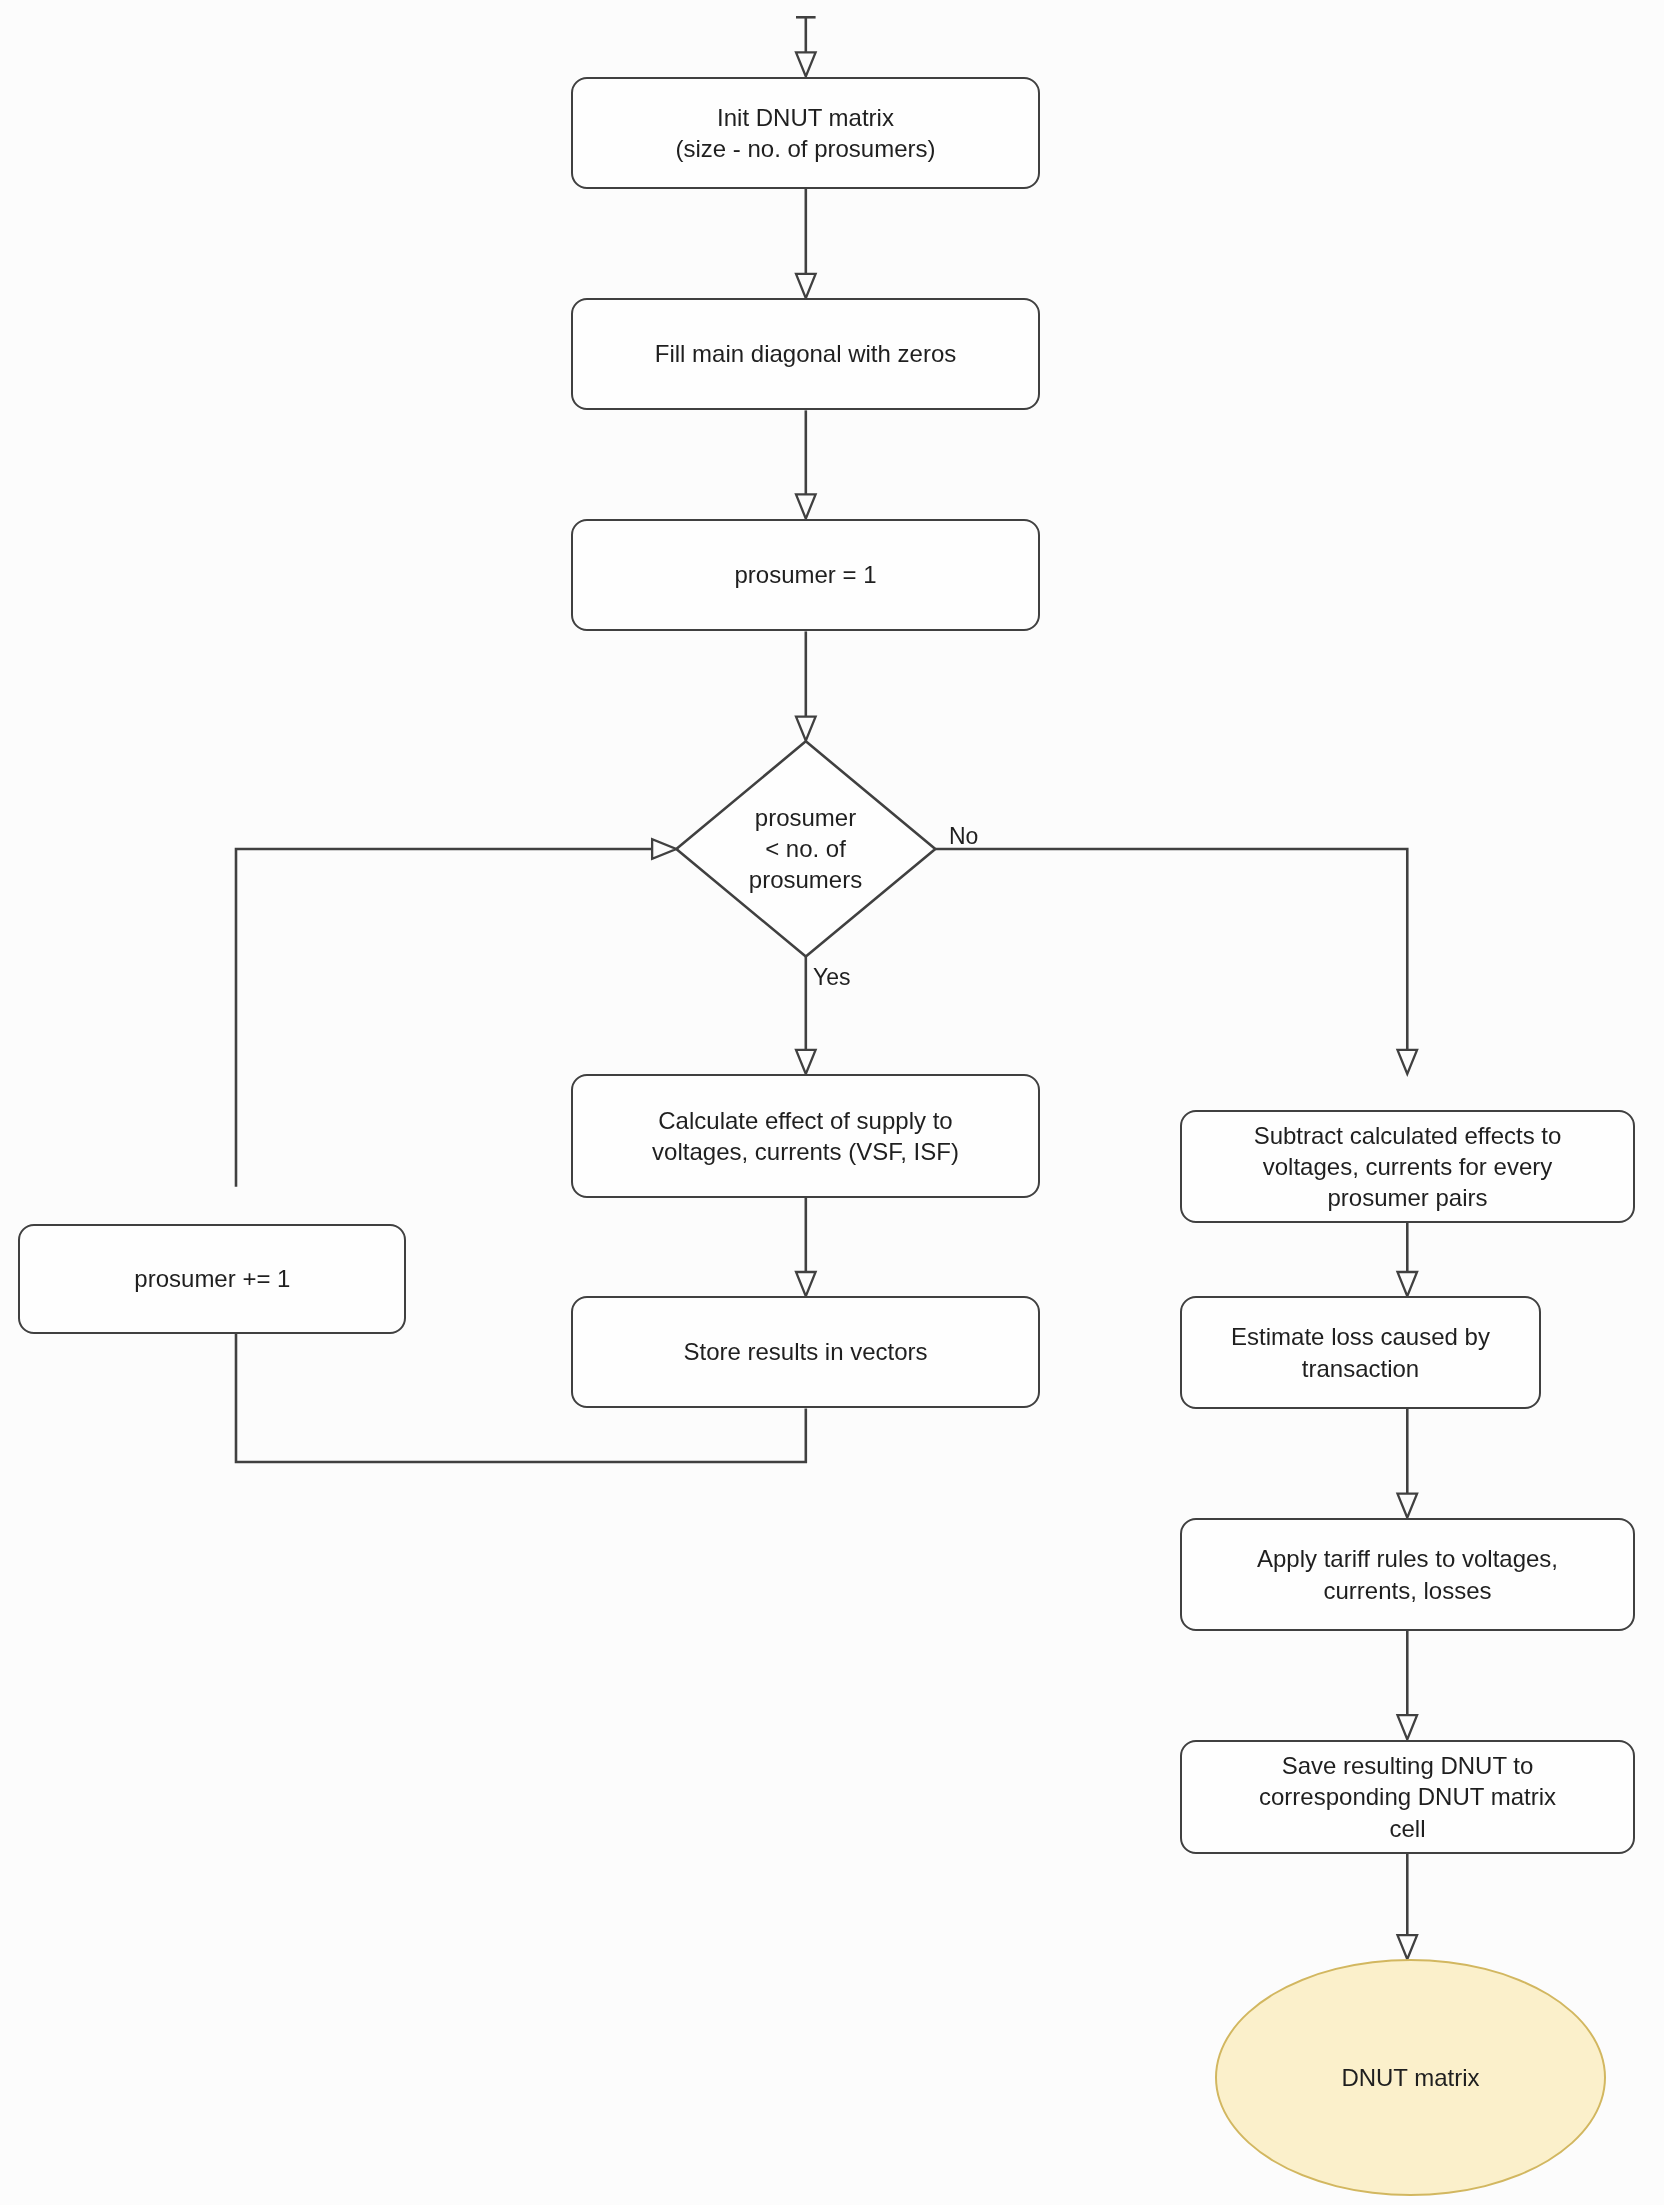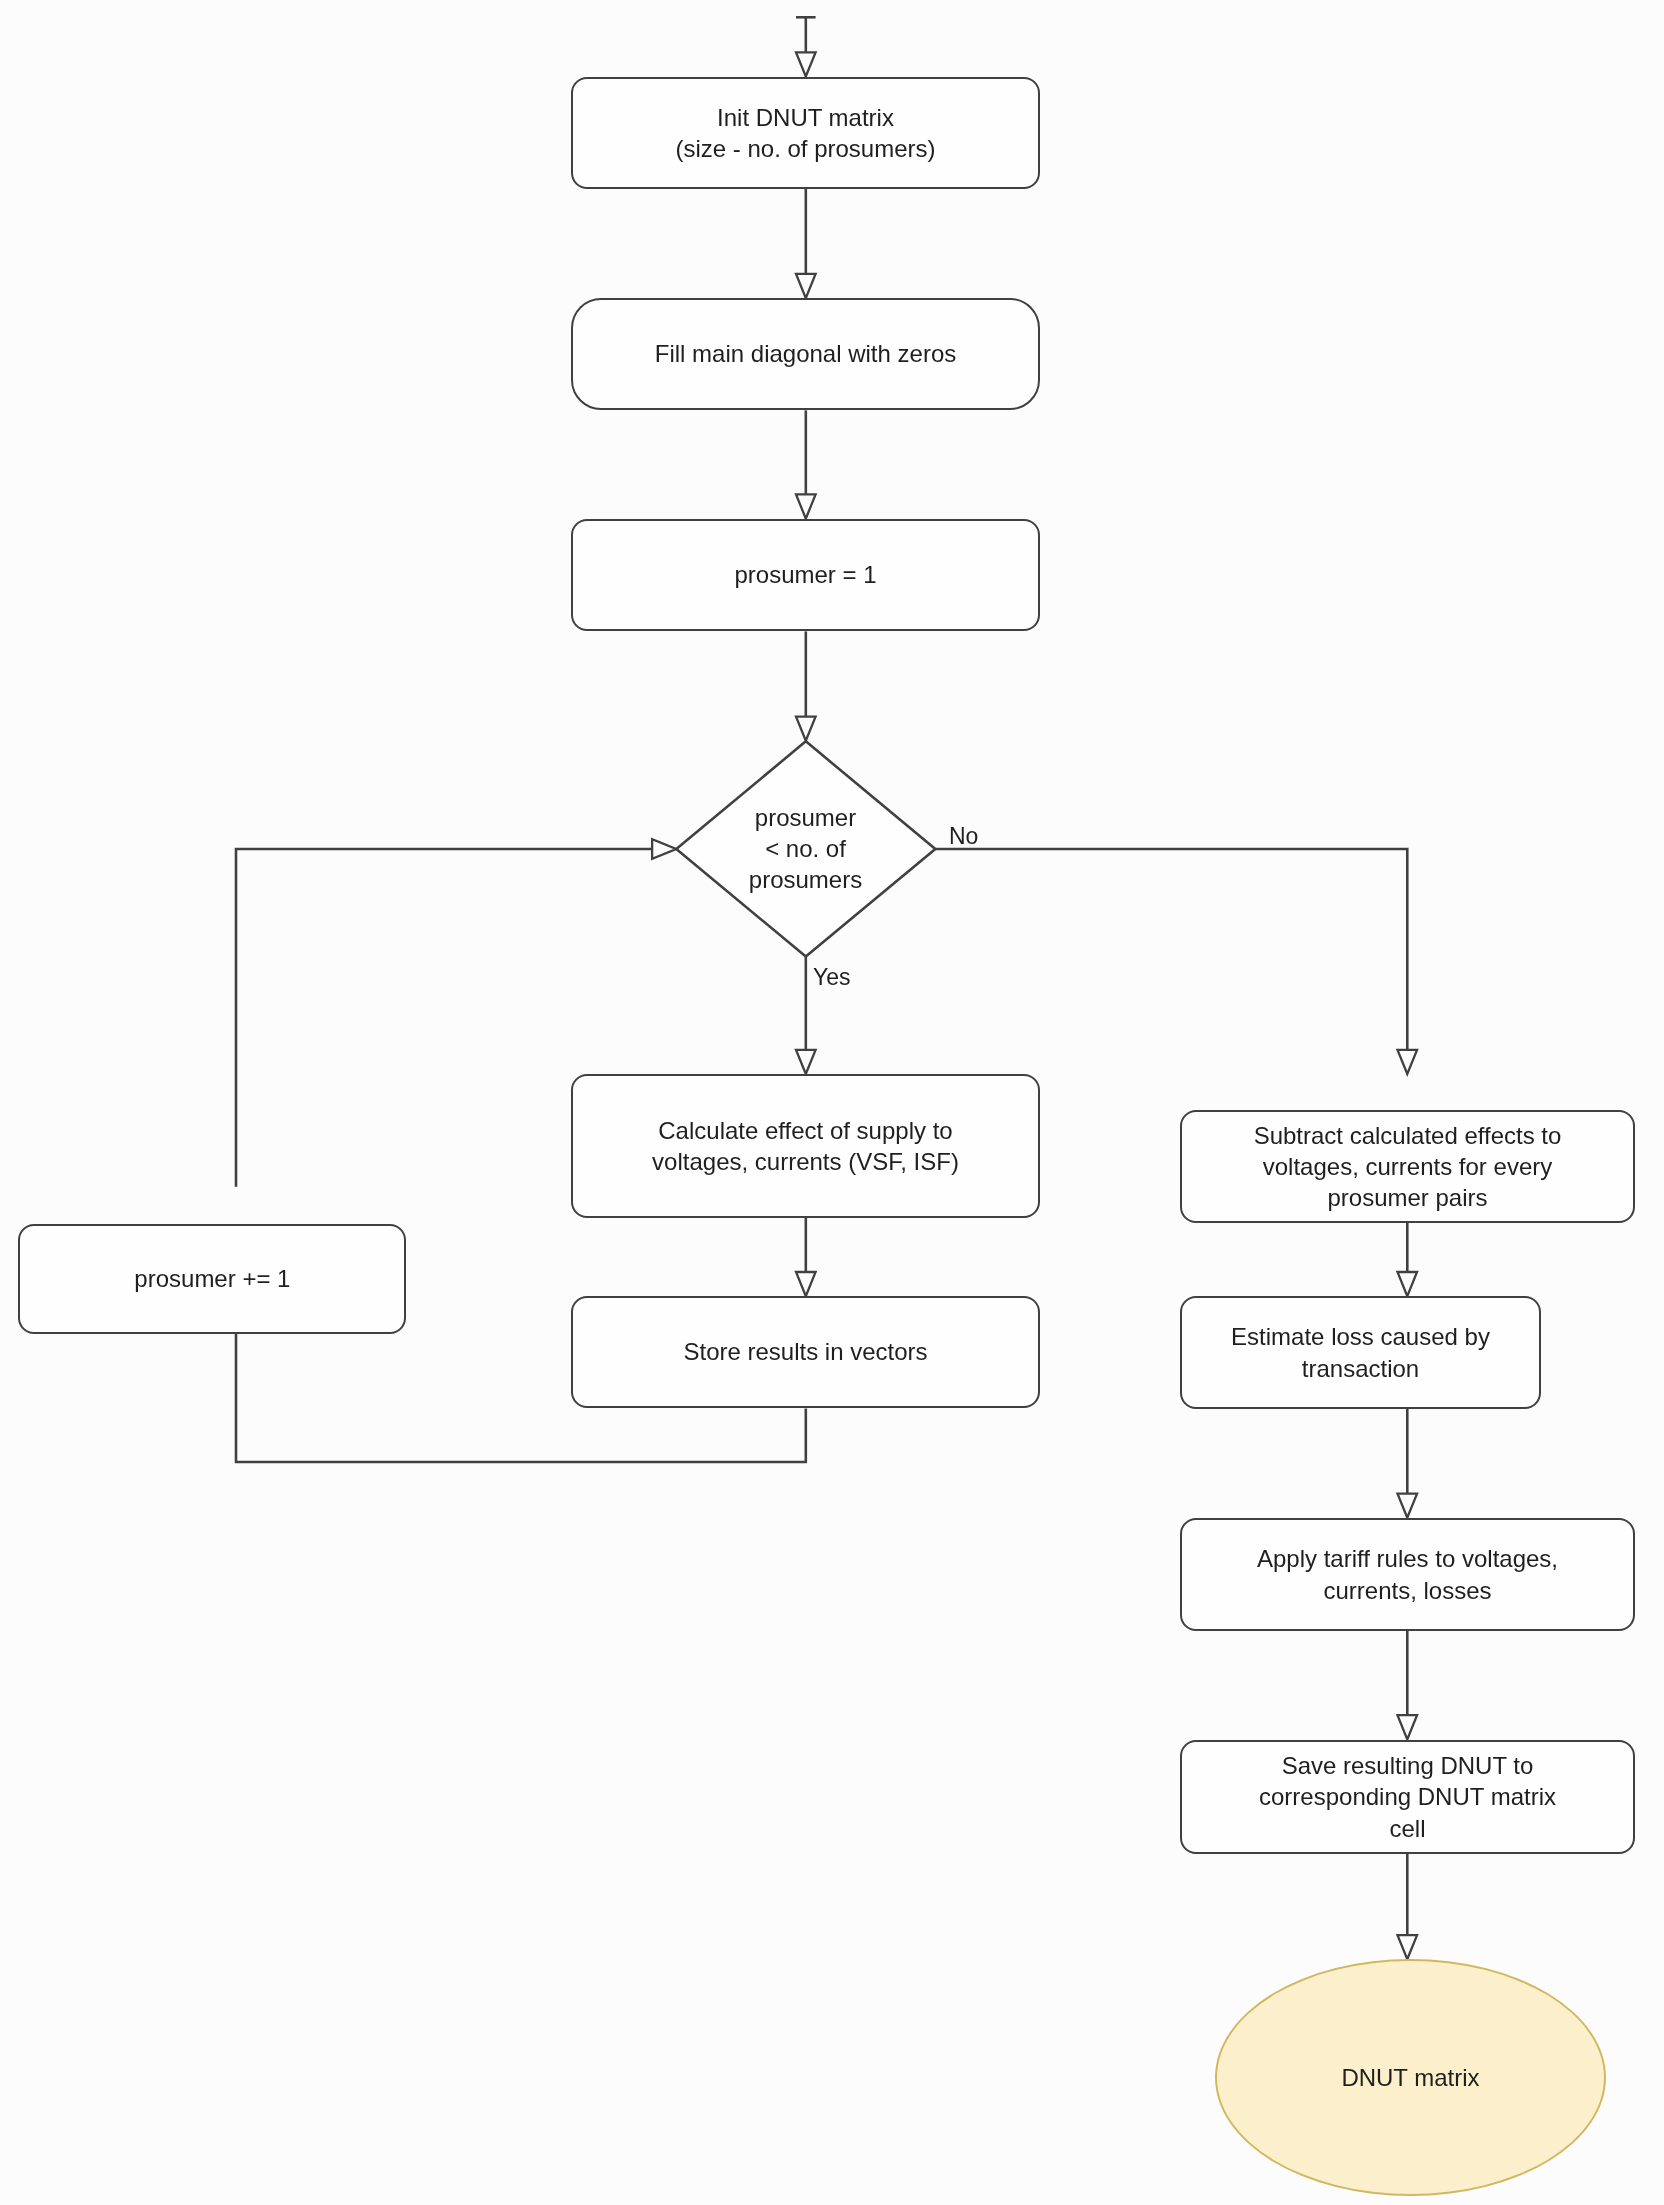--- a/index.html
+++ b/index.html
@@ -120,29 +120,29 @@
 
     <g>
       <polyline class="edge" points="2445,3220 2445,3363"></polyline>
       <polygon class="arrowhead" points="2428,3362 2462,3362 2445,3404"></polygon>
     </g>
   </svg>
 
   <div class="node" style="left:571px;top:77px;width:469px;height:112px;">Init DNUT matrix
 (size - no. of prosumers)</div>
 
-  <div class="node" style="left:571px;top:298px;width:469px;height:112px;border-radius:30px;">Fill main diagonal with zeros</div>
+  <div class="node" style="left:571px;top:298px;width:469px;height:112px;">Fill main diagonal with zeros</div>
 
   <div class="node" style="left:571px;top:519px;width:469px;height:112px;">prosumer = 1</div>
 
   <div class="node diamond-label" style="left:676px;top:741px;width:259px;height:215px;">prosumer
 &lt; no. of
 prosumers</div>
 
-  <div class="node" style="left:571px;top:1074px;width:469px;height:144px;">Calculate effect of supply to
+  <div class="node" style="left:571px;top:1074px;width:469px;height:124px;">Calculate effect of supply to
 voltages, currents (VSF, ISF)</div>
 
   <div class="node" style="left:571px;top:1296px;width:469px;height:112px;">Store results in vectors</div>
 
   <div class="node" style="left:18.4px;top:1224px;width:388px;height:110px;">prosumer += 1</div>
 
   <div class="node" style="left:1180px;top:1074px;width:455px;height:113px;margin-top:36px;">Subtract calculated effects to
 voltages, currents for every
 prosumer pairs</div>
 

